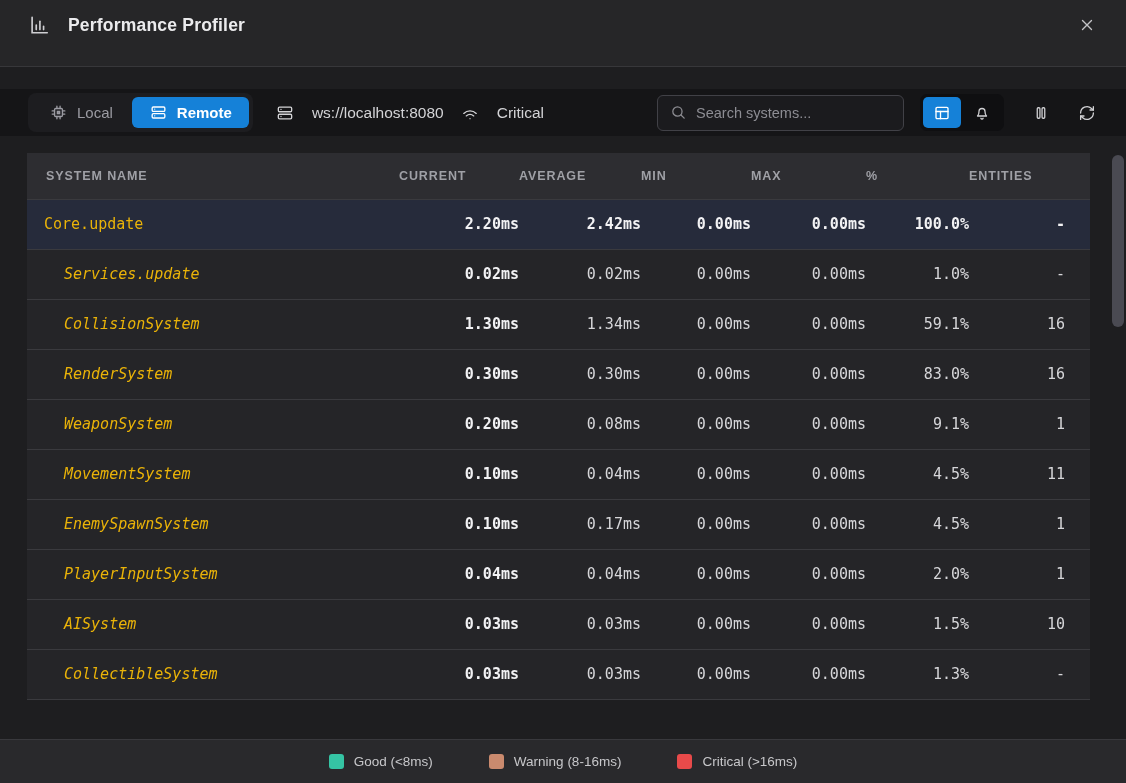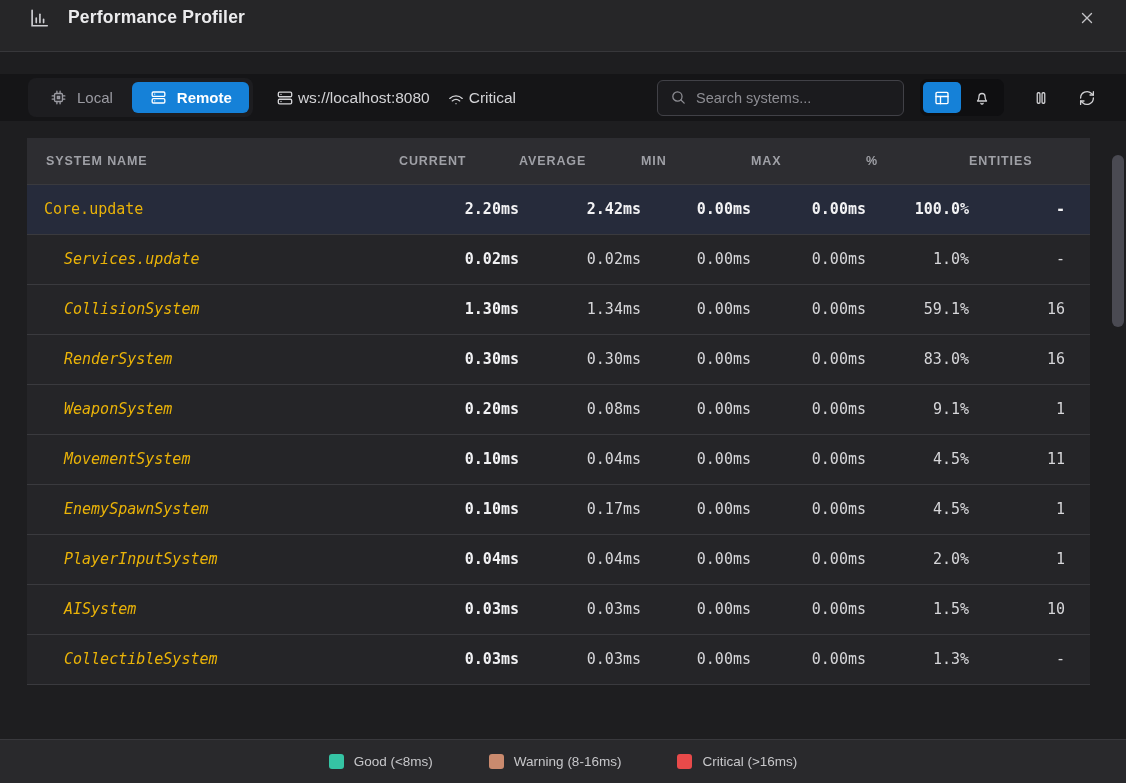--- a/index.html
+++ b/index.html
@@ -5,21 +5,21 @@
   * { margin: 0; padding: 0; box-sizing: border-box; }
   html, body { width: 1126px; height: 783px; overflow: hidden; }
   body {
     background: #1e1e20;
     font-family: "Liberation Sans", sans-serif;
     position: relative;
     color: #e8e8ea;
   }
   
   .titlebar {
-    height: 52px;
+    height: 67px;
     background: #262628;
     border-bottom: 1px solid #37373a;
     display: flex;
     align-items: center;
     padding: 0 26px 16px 24px;
     gap: 14px;
   }
   .titlebar .title { font-size: 17.5px; font-weight: 700; color: #ebebed; letter-spacing: 0.2px; }
   .icon-btn {
     background: transparent; border: none; cursor: pointer;
@@ -45,21 +45,21 @@
   }
   .seg-btn {
     display: flex; align-items: center; gap: 9px;
     border: none; background: transparent; cursor: pointer;
     font-family: "Liberation Sans", sans-serif;
     font-size: 15px; color: #9b9ba2;
     padding: 6px 17px; border-radius: 6px;
   }
   .seg-btn.active { background: var(--accent); color: #ffffff; font-weight: 700; }
   .endpoint, .conn-status {
-    display: flex; align-items: center; gap: 3px;
+    display: flex; align-items: center; gap: 17px;
     font-size: 15.5px; color: #d3d3d6;
   }
   .endpoint { margin-left: 6px; }
   .searchbox {
     margin-left: auto;
     width: 247px; height: 36px;
     background: #1b1b1e;
     border: 1px solid #414147;
     border-radius: 6px;
     display: flex; align-items: center;

